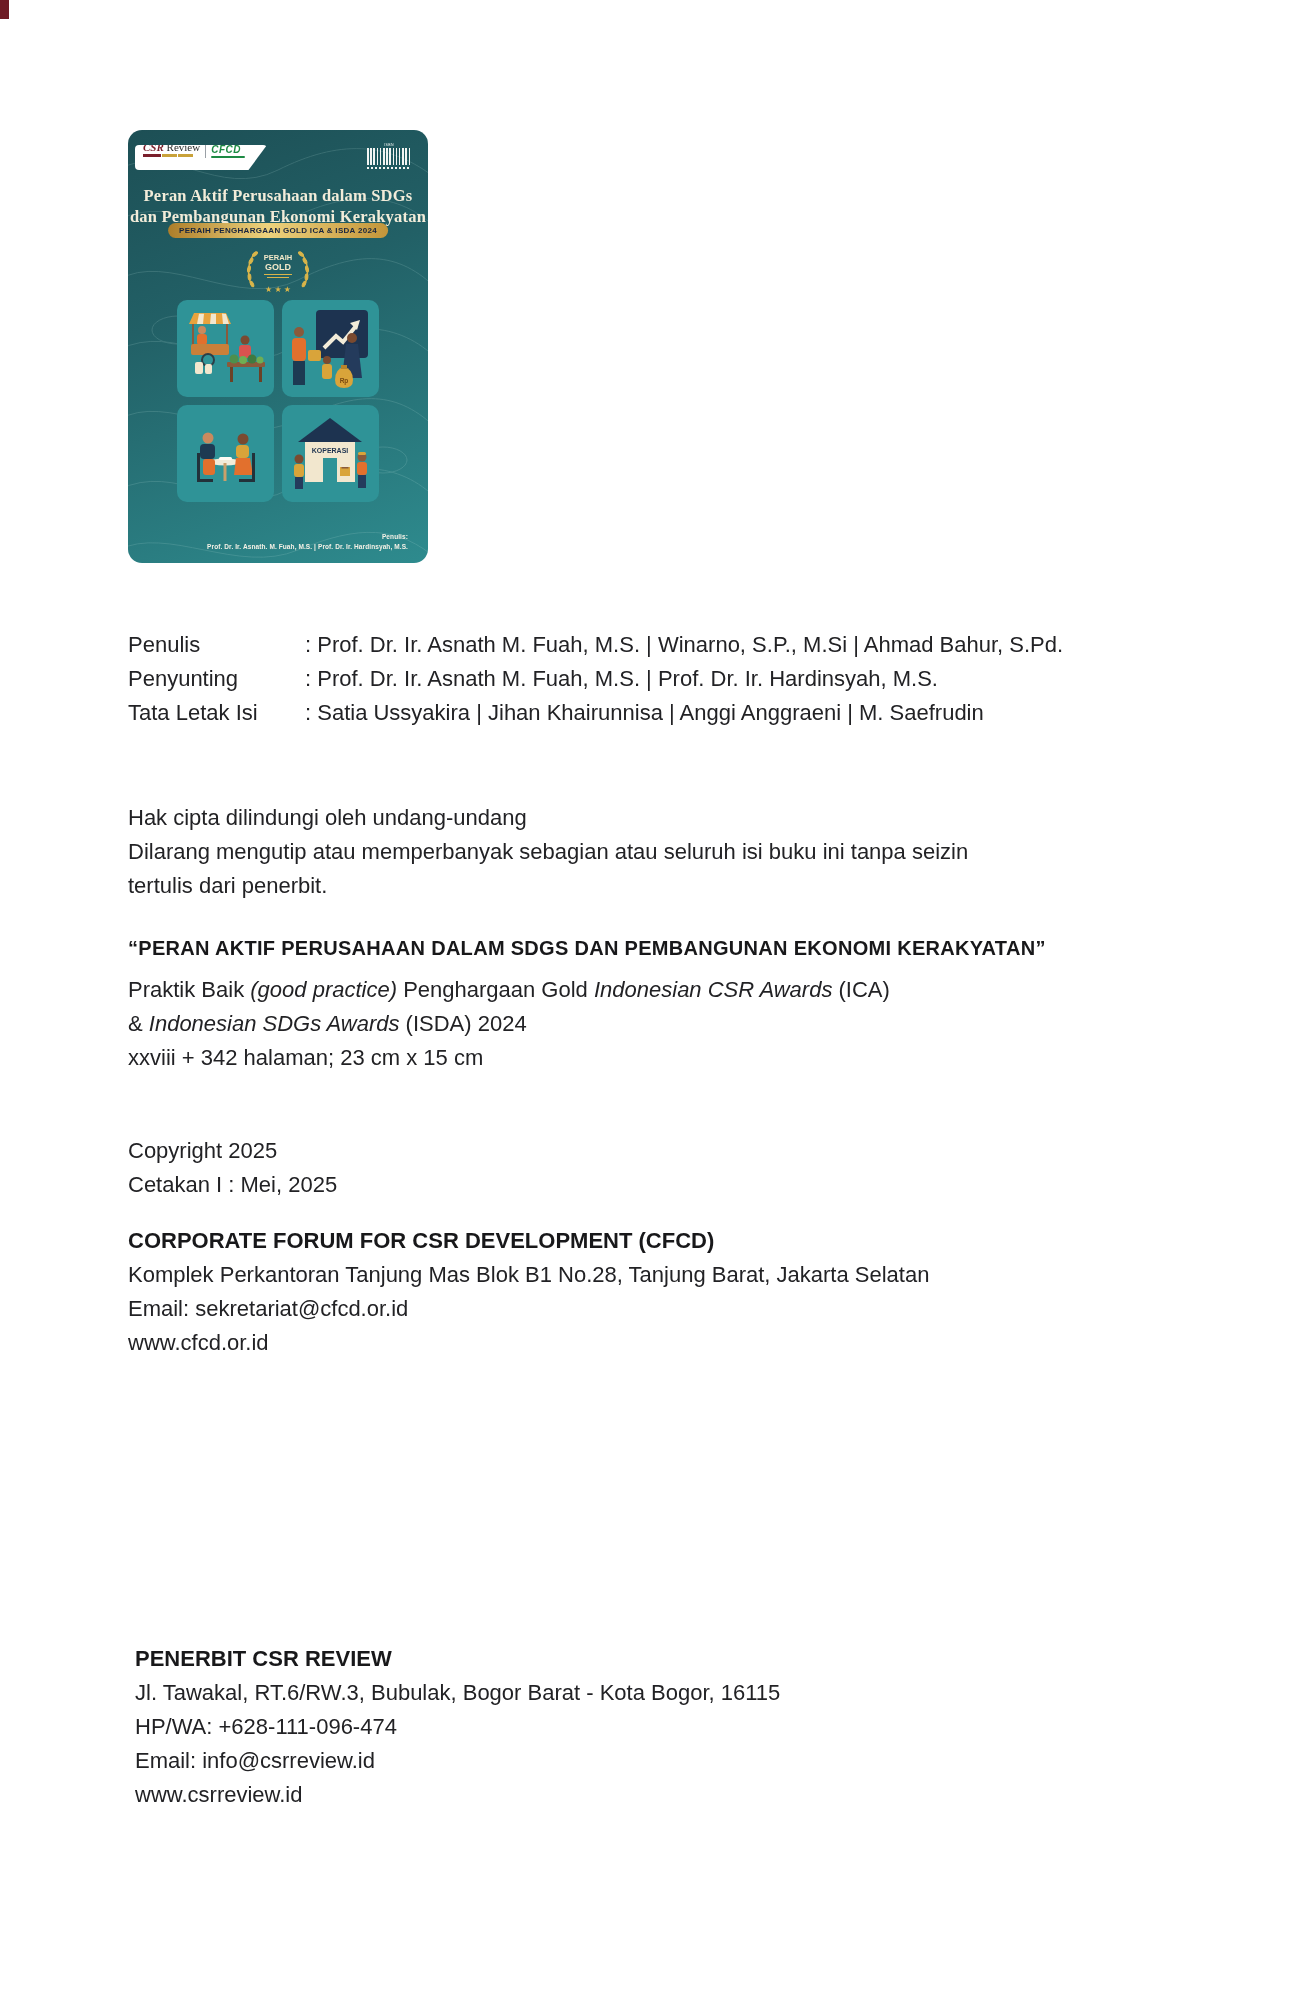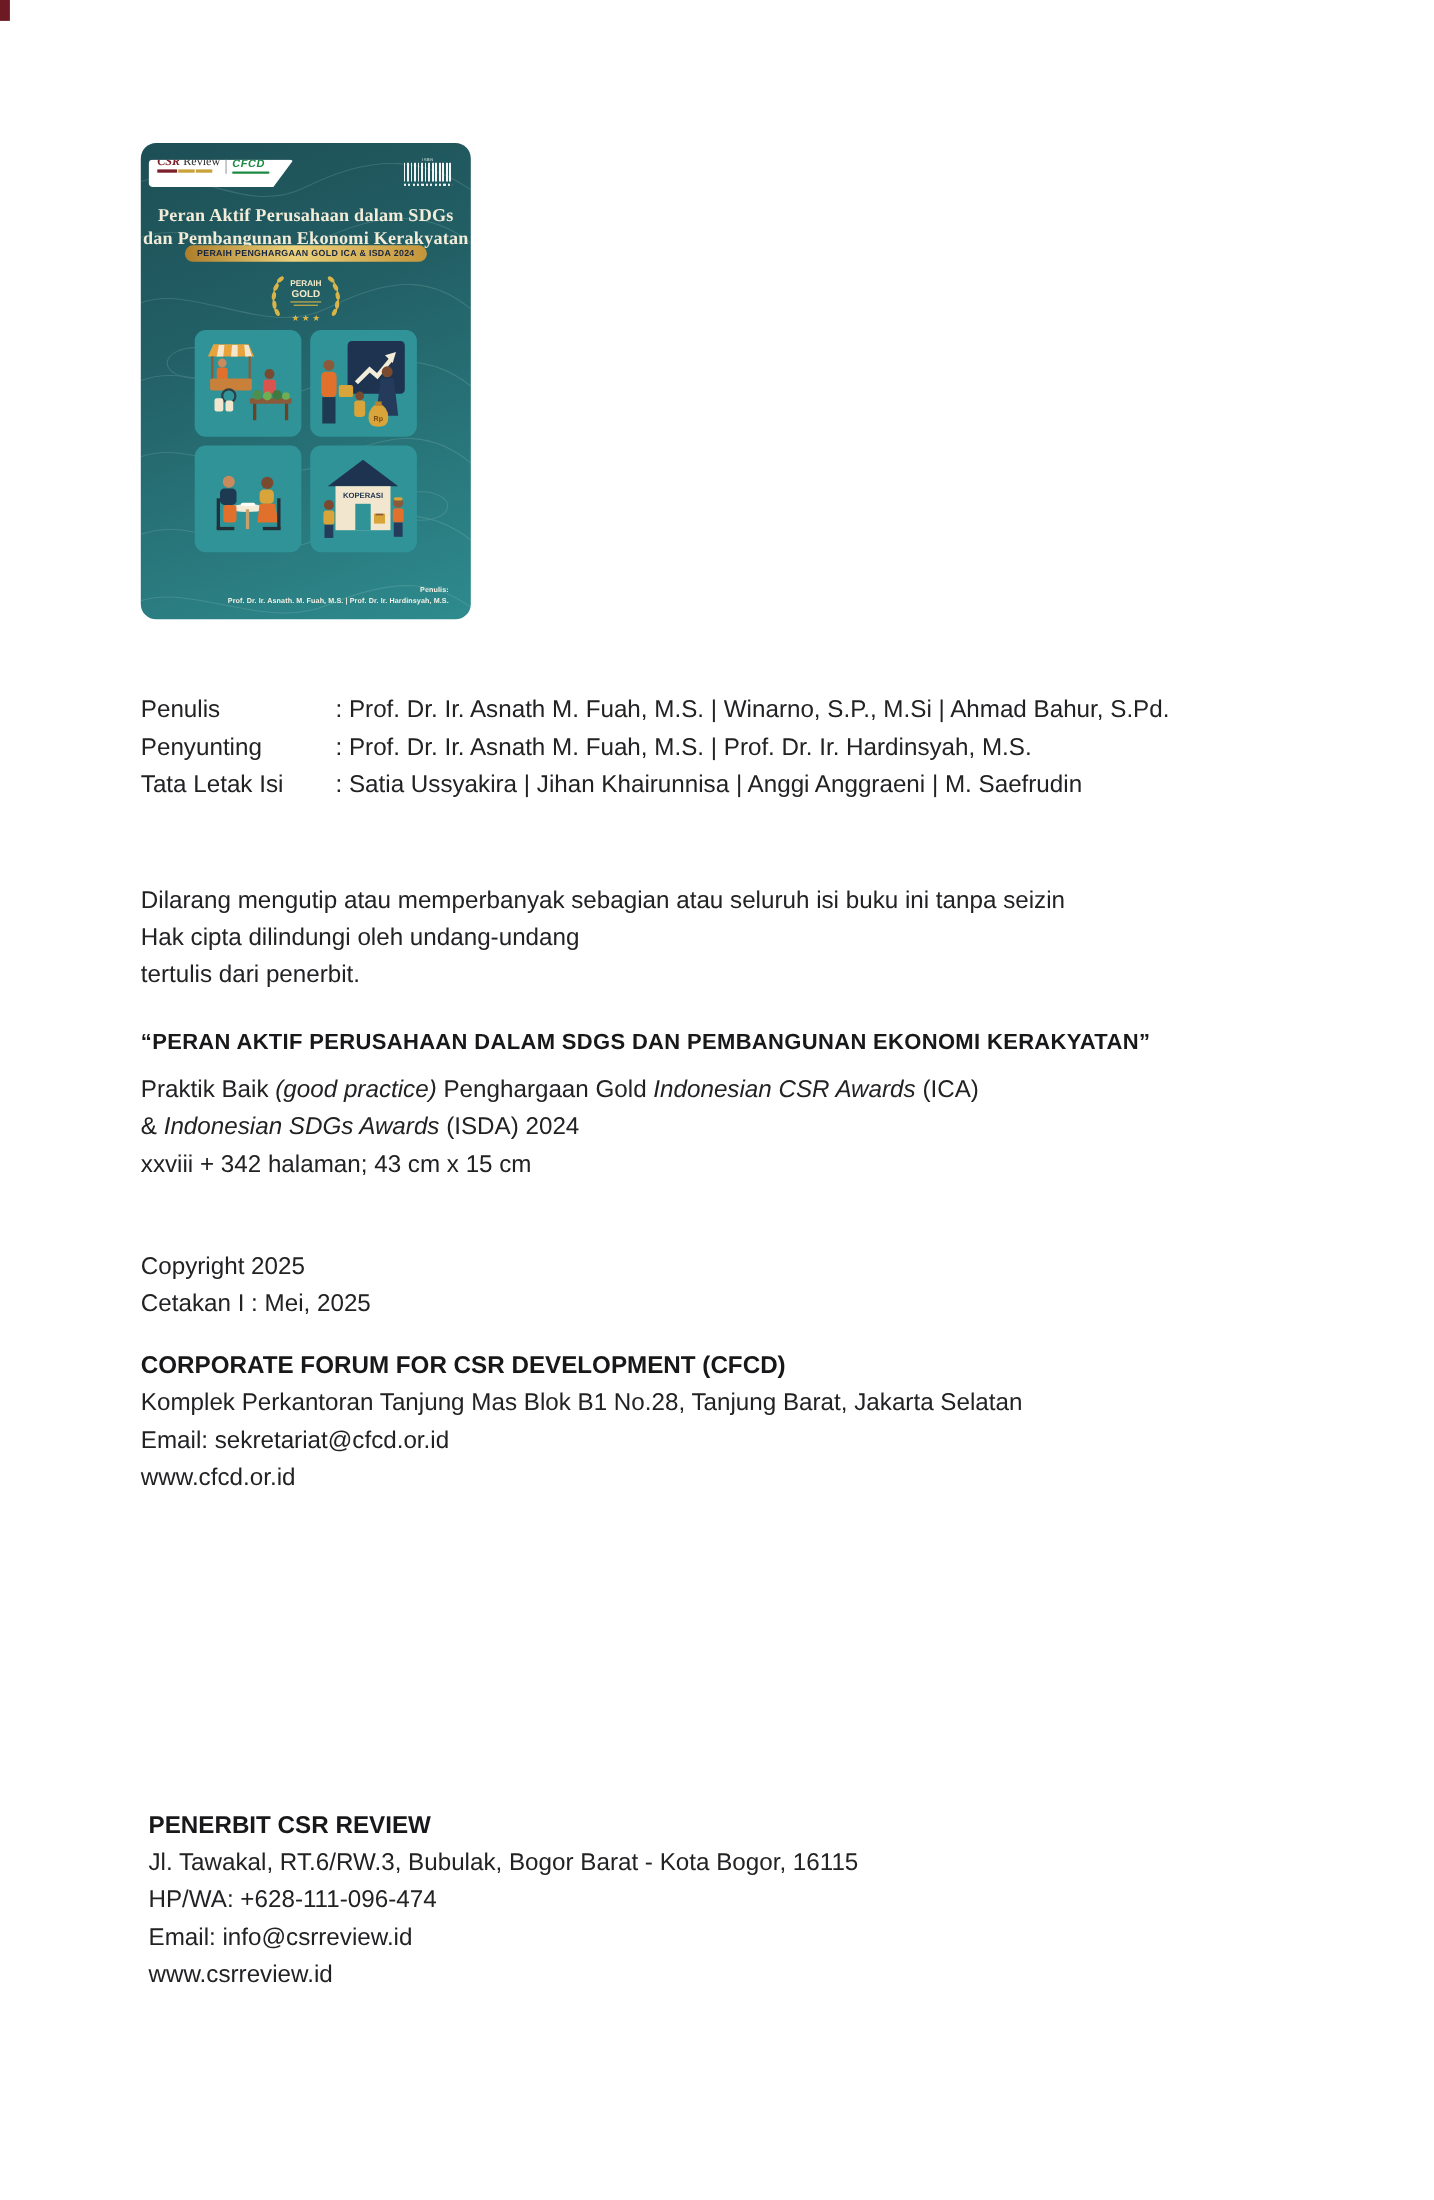--- a/index.html
+++ b/index.html
@@ -256,31 +256,31 @@
     <span class="row-label">Penyunting</span>
     <span class="row-value">: Prof. Dr. Ir. Asnath M. Fuah, M.S. | Prof. Dr. Ir. Hardinsyah, M.S.</span>
   </div>
   <div class="row">
     <span class="row-label">Tata Letak Isi</span>
     <span class="row-value">: Satia Ussyakira | Jihan Khairunnisa | Anggi Anggraeni | M. Saefrudin</span>
   </div>
 </div>
 
 <div class="tblock b-notice">
+  <div>Hak cipta dilindungi oleh undang-undang</div>
   <div>Dilarang mengutip atau memperbanyak sebagian atau seluruh isi buku ini tanpa seizin</div>
-  <div>Hak cipta dilindungi oleh undang-undang</div>
   <div>tertulis dari penerbit.</div>
 </div>
 
 <div class="tblock b-heading">“PERAN AKTIF PERUSAHAAN DALAM SDGS DAN PEMBANGUNAN EKONOMI KERAKYATAN”</div>
 
 <div class="tblock b-desc">
   <div><span>Praktik Baik </span><span class="it">(good practice)</span><span> Penghargaan Gold </span><span class="it">Indonesian CSR Awards</span><span> (ICA)</span></div>
   <div><span>&amp; </span><span class="it">Indonesian SDGs Awards</span><span> (ISDA) 2024</span></div>
-  <div><span>xxviii + 342 halaman; 43 cm x 15 cm</span></div>
+  <div><span>xxviii + 342 halaman; 23 cm x 15 cm</span></div>
 </div>
 
 <div class="tblock b-copy">
   <div>Copyright 2025</div>
   <div>Cetakan I : Mei, 2025</div>
 </div>
 
 <div class="tblock b-cfcd">
   <div class="bold-line">CORPORATE FORUM FOR CSR DEVELOPMENT (CFCD)</div>
   <div>Komplek Perkantoran Tanjung Mas Blok B1 No.28, Tanjung Barat, Jakarta Selatan</div>

